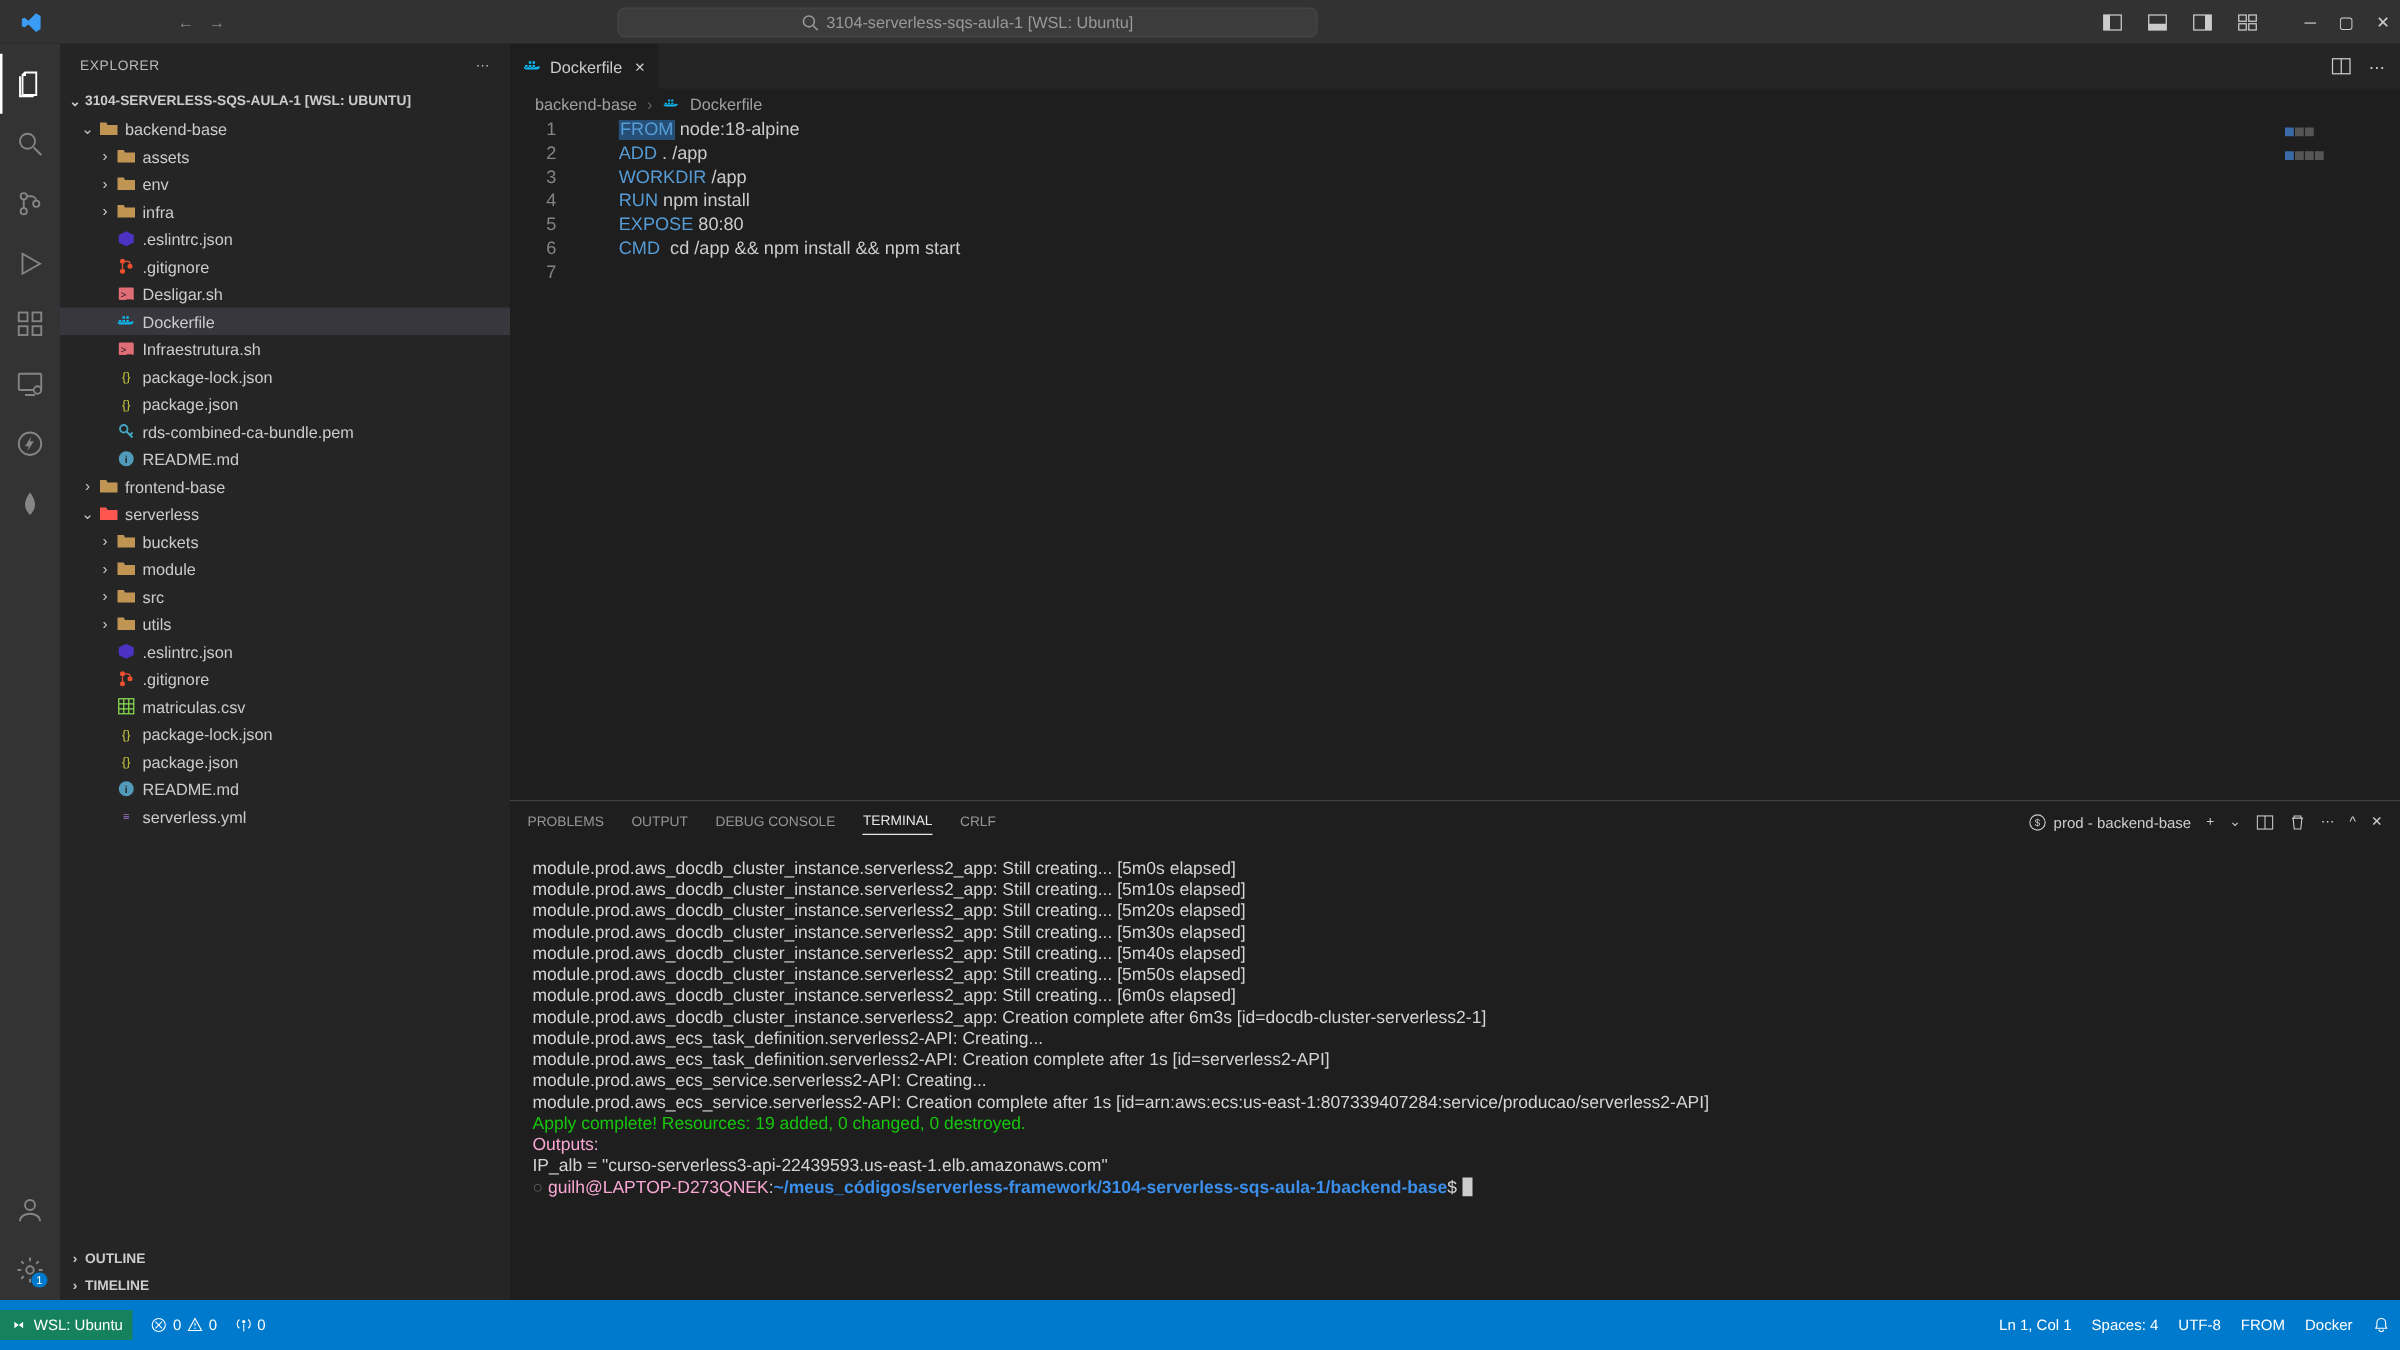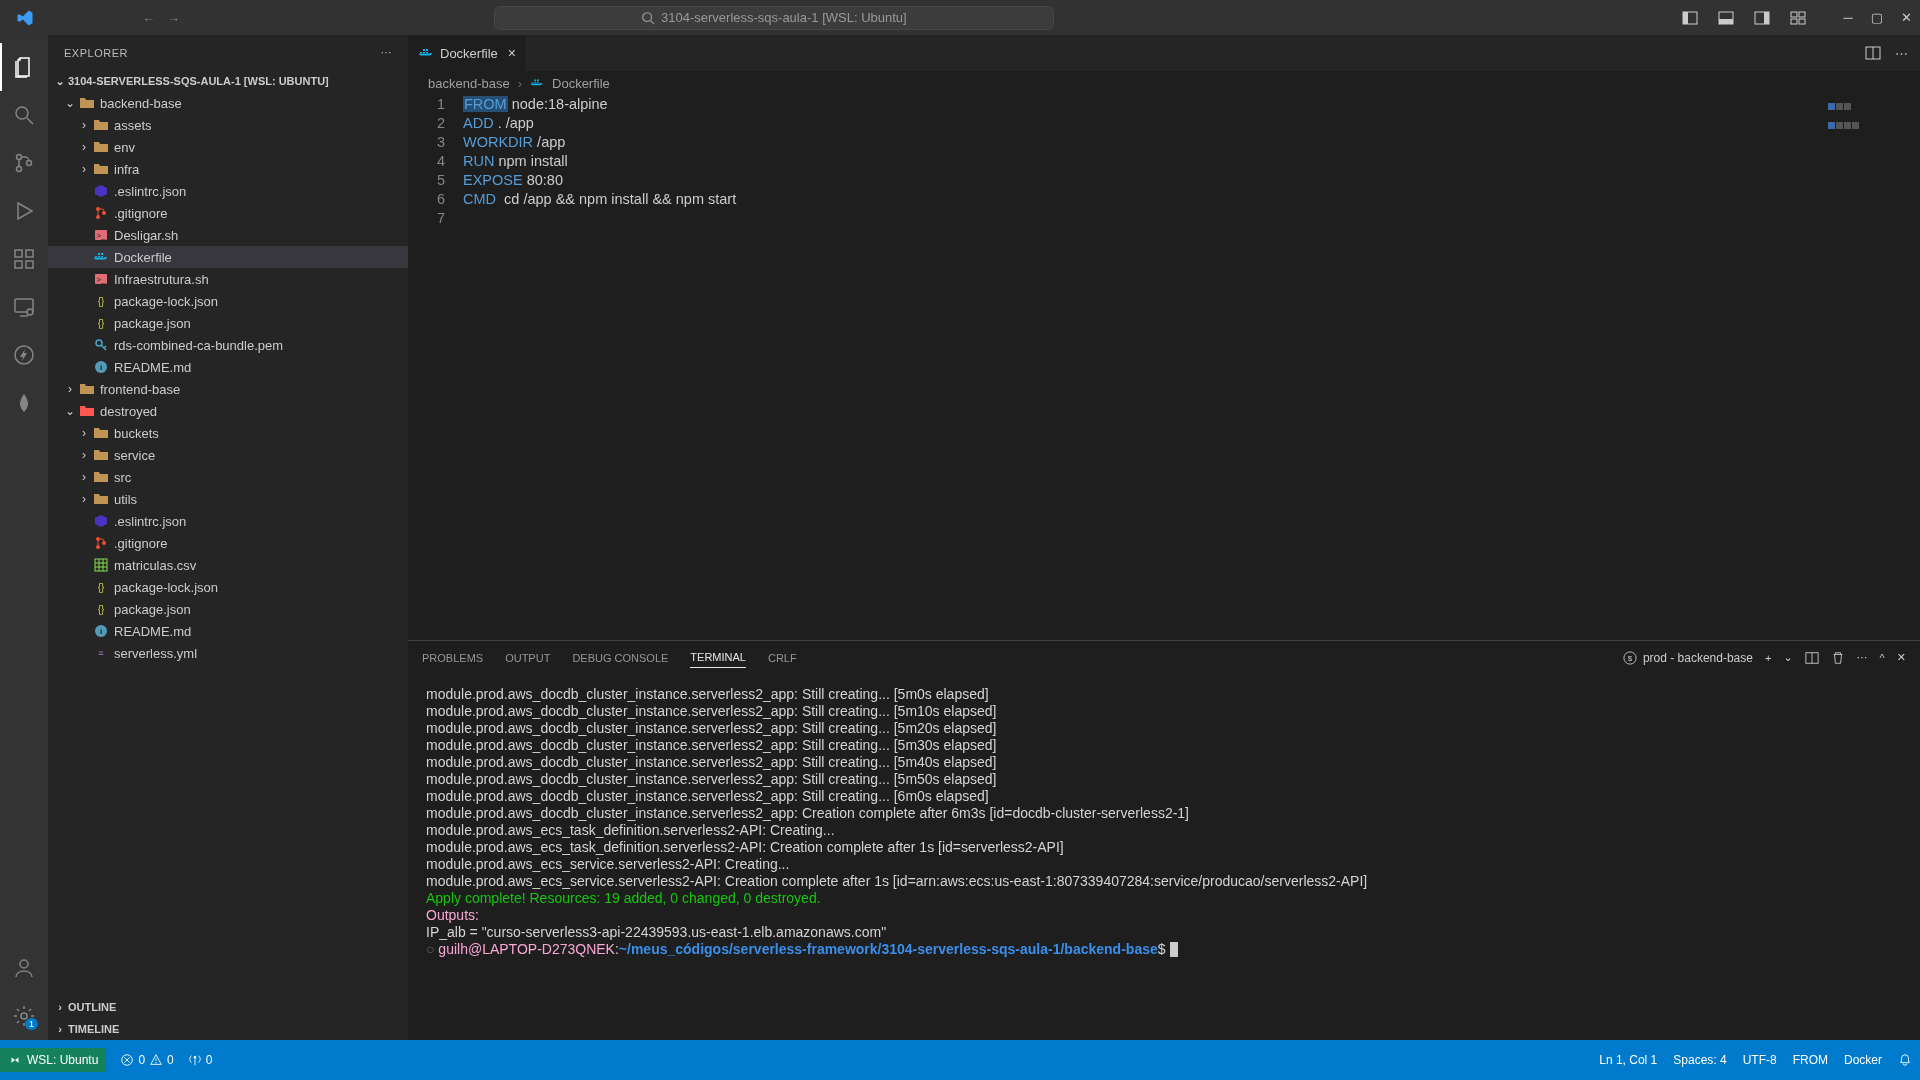--- a/index.html
+++ b/index.html
@@ -46,21 +46,21 @@
 .tabbar { height: 36px; background: #252526; display: flex; align-items: stretch; }
 .tab { display: flex; align-items: center; padding: 0 10px; background: #1e1e1e; gap: 6px; border-right: 1px solid #252526; cursor: pointer; }
 .tab-icon { width: 16px; height: 16px; }
 .tab-close { color: #cccccc; cursor: pointer; font-size: 14px; margin-left: 4px; }
 .tab-actions { margin-left: auto; display: flex; align-items: center; gap: 14px; padding: 0 12px; color: #cccccc; }
 .breadcrumb { height: 24px; display: flex; align-items: center; padding: 0 20px; gap: 8px; color: #a0a0a0; font-size: 13px; }
 .breadcrumb .sep { color: #666; }
 
 .code { flex: 1; display: flex; font-family: "Consolas","Courier New",monospace; font-size: 14.5px; line-height: 19px; position: relative; }
 .gutter { width: 55px; text-align: right; padding-right: 18px; color: #858585; user-select: none; }
-.code-lines { flex: 1; white-space: pre; }
+.code-lines { flex: 1; white-space: pre; margin-left: 32px; }
 .kw { color: #569cd6; }
 .line1-highlight { background: #264f78; padding: 0 1px; }
 .minimap { position: absolute; top: 2px; right: 2px; width: 90px; height: 14px; }
 .mm-sq { display:inline-block; width:7px; height:7px; margin:0 1px 1px 0; }
 .mm-b { background:#3a6aa8; }
 .mm-g { background:#555; }
 
 
 .panel { height: 400px; border-top: 1px solid #414141; display: flex; flex-direction: column; background: #1e1e1e; }
 .panel-tabs { height: 33px; display: flex; align-items: center; padding: 0 14px; gap: 22px; font-size: 11px; color: #969696; }
@@ -366,39 +366,39 @@
           </span>
           <span>frontend-base</span>
         </div>
         <div class="tree-row indent-1">
           <span class="tree-chev">⌄</span>
           <span class="tree-icon ic-sls">
             <svg width="16" height="16" viewBox="0 0 16 16">
               <path fill="currentColor" d="M1 3h5l1 2h8v8H1z"></path>
             </svg>
           </span>
-          <span>destroyed</span>
+          <span>serverless</span>
         </div>
         <div class="tree-row indent-2">
           <span class="tree-chev">›</span>
           <span class="tree-icon ic-folder">
             <svg width="16" height="16" viewBox="0 0 16 16">
               <path fill="currentColor" d="M1 3h5l1 2h8v8H1z"></path>
             </svg>
           </span>
           <span>buckets</span>
         </div>
         <div class="tree-row indent-2">
           <span class="tree-chev">›</span>
           <span class="tree-icon ic-folder">
             <svg width="16" height="16" viewBox="0 0 16 16">
               <path fill="currentColor" d="M1 3h5l1 2h8v8H1z"></path>
             </svg>
           </span>
-          <span>service</span>
+          <span>module</span>
         </div>
         <div class="tree-row indent-2">
           <span class="tree-chev">›</span>
           <span class="tree-icon ic-folder">
             <svg width="16" height="16" viewBox="0 0 16 16">
               <path fill="currentColor" d="M1 3h5l1 2h8v8H1z"></path>
             </svg>
           </span>
           <span>src</span>
         </div>

